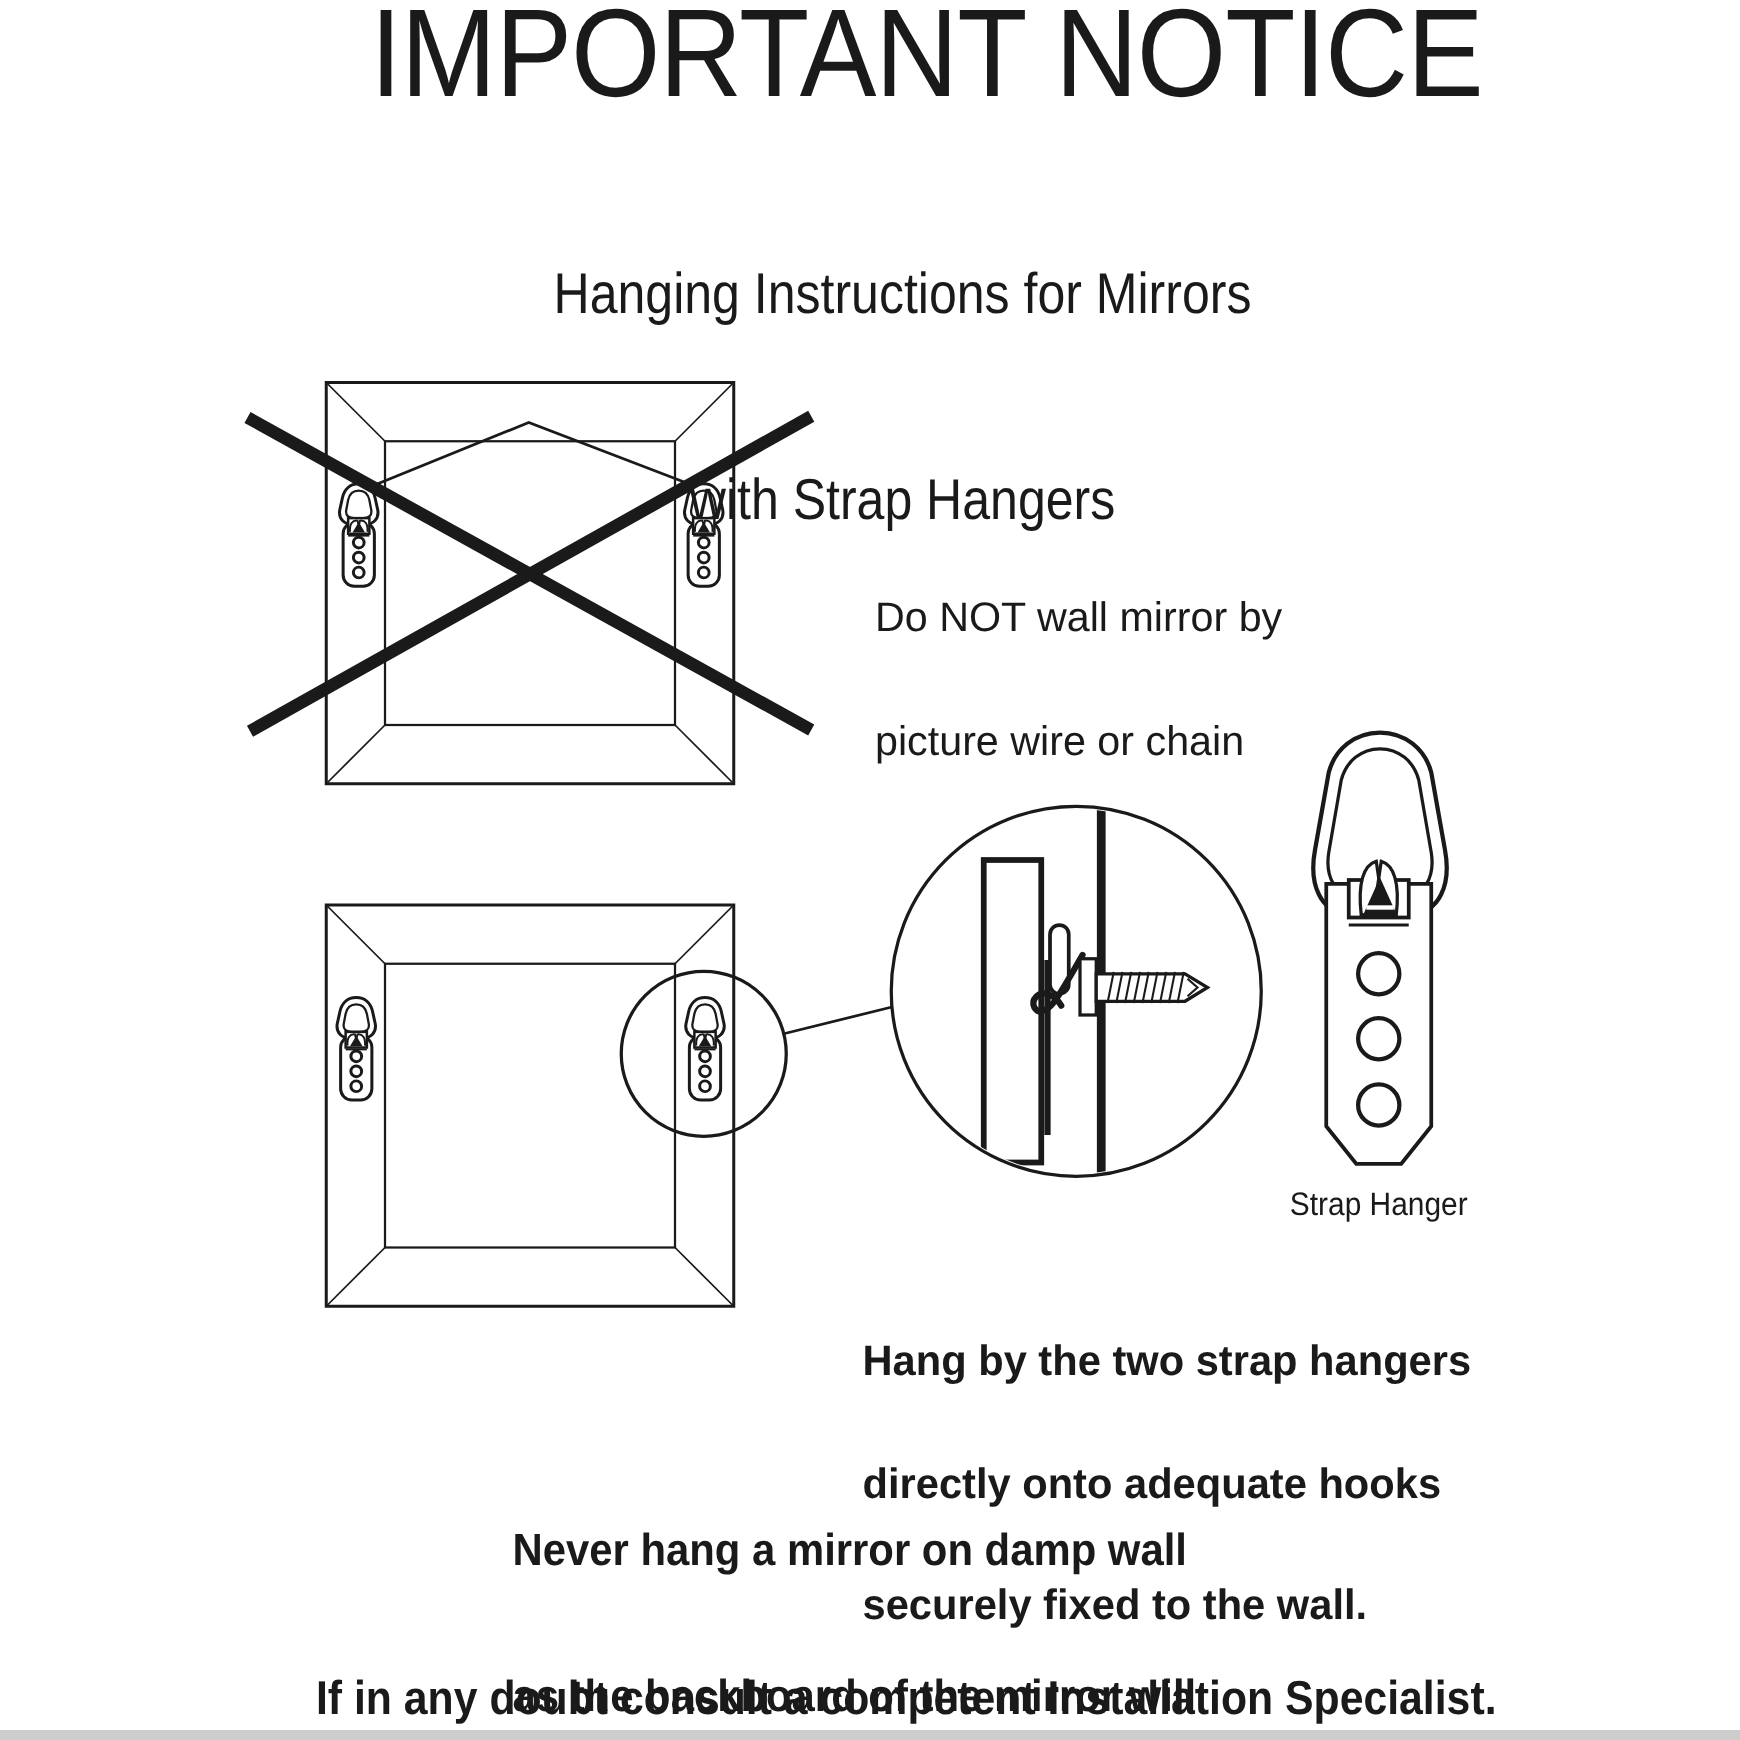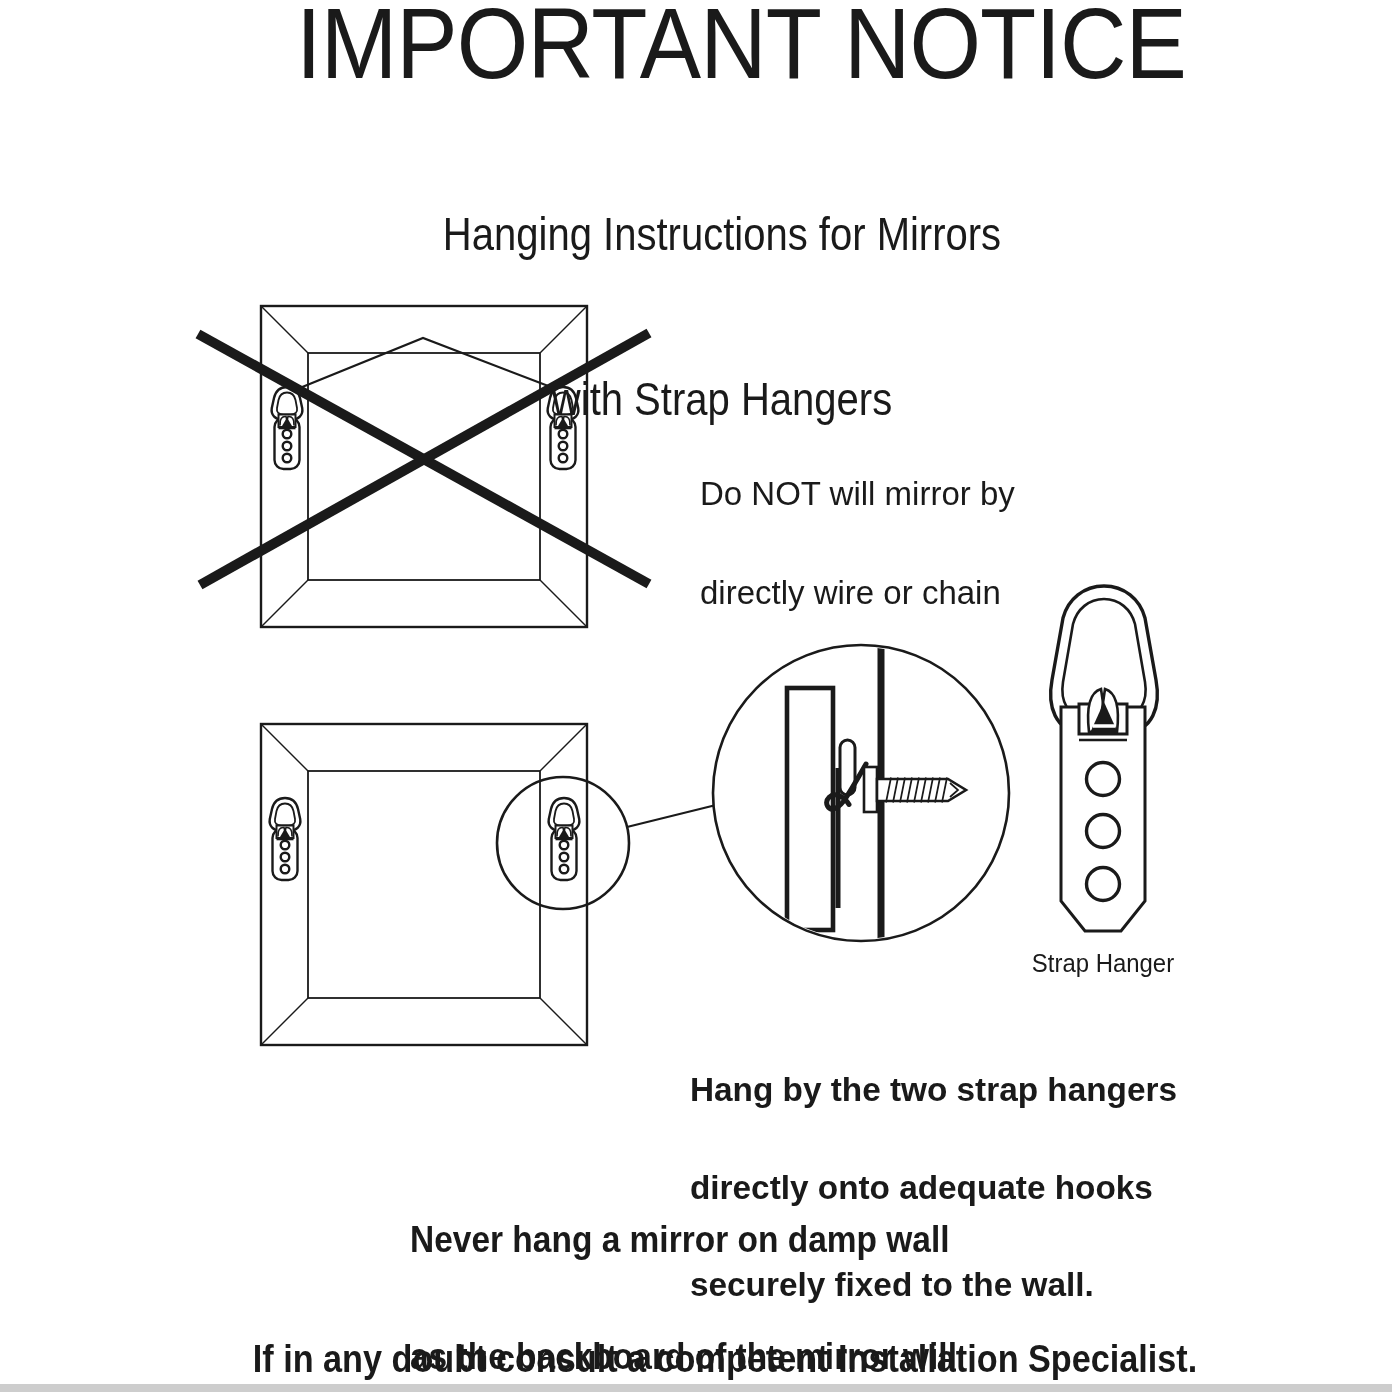--- a/index.html
+++ b/index.html
@@ -133,22 +133,22 @@
 </svg>
 
 <div id="title" class="abs ctr">IMPORTANT NOTICE</div>
 
 <div id="subtitle" class="abs ctr">
   <div>Hanging Instructions for Mirrors</div>
   <div>with Strap Hangers</div>
 </div>
 
 <div id="no-wire" class="abs">
-  <div>Do NOT will mirror by</div>
-  <div>directly wire or chain</div>
+  <div>Do NOT wall mirror by</div>
+  <div>picture wire or chain</div>
 </div>
 
 <div id="hanger-label" class="abs ctr">Strap Hanger</div>
 
 <div id="hang-by" class="abs">
   <div>Hang by the two strap hangers</div>
   <div>directly onto adequate hooks</div>
   <div>securely fixed to the wall.</div>
 </div>
 

